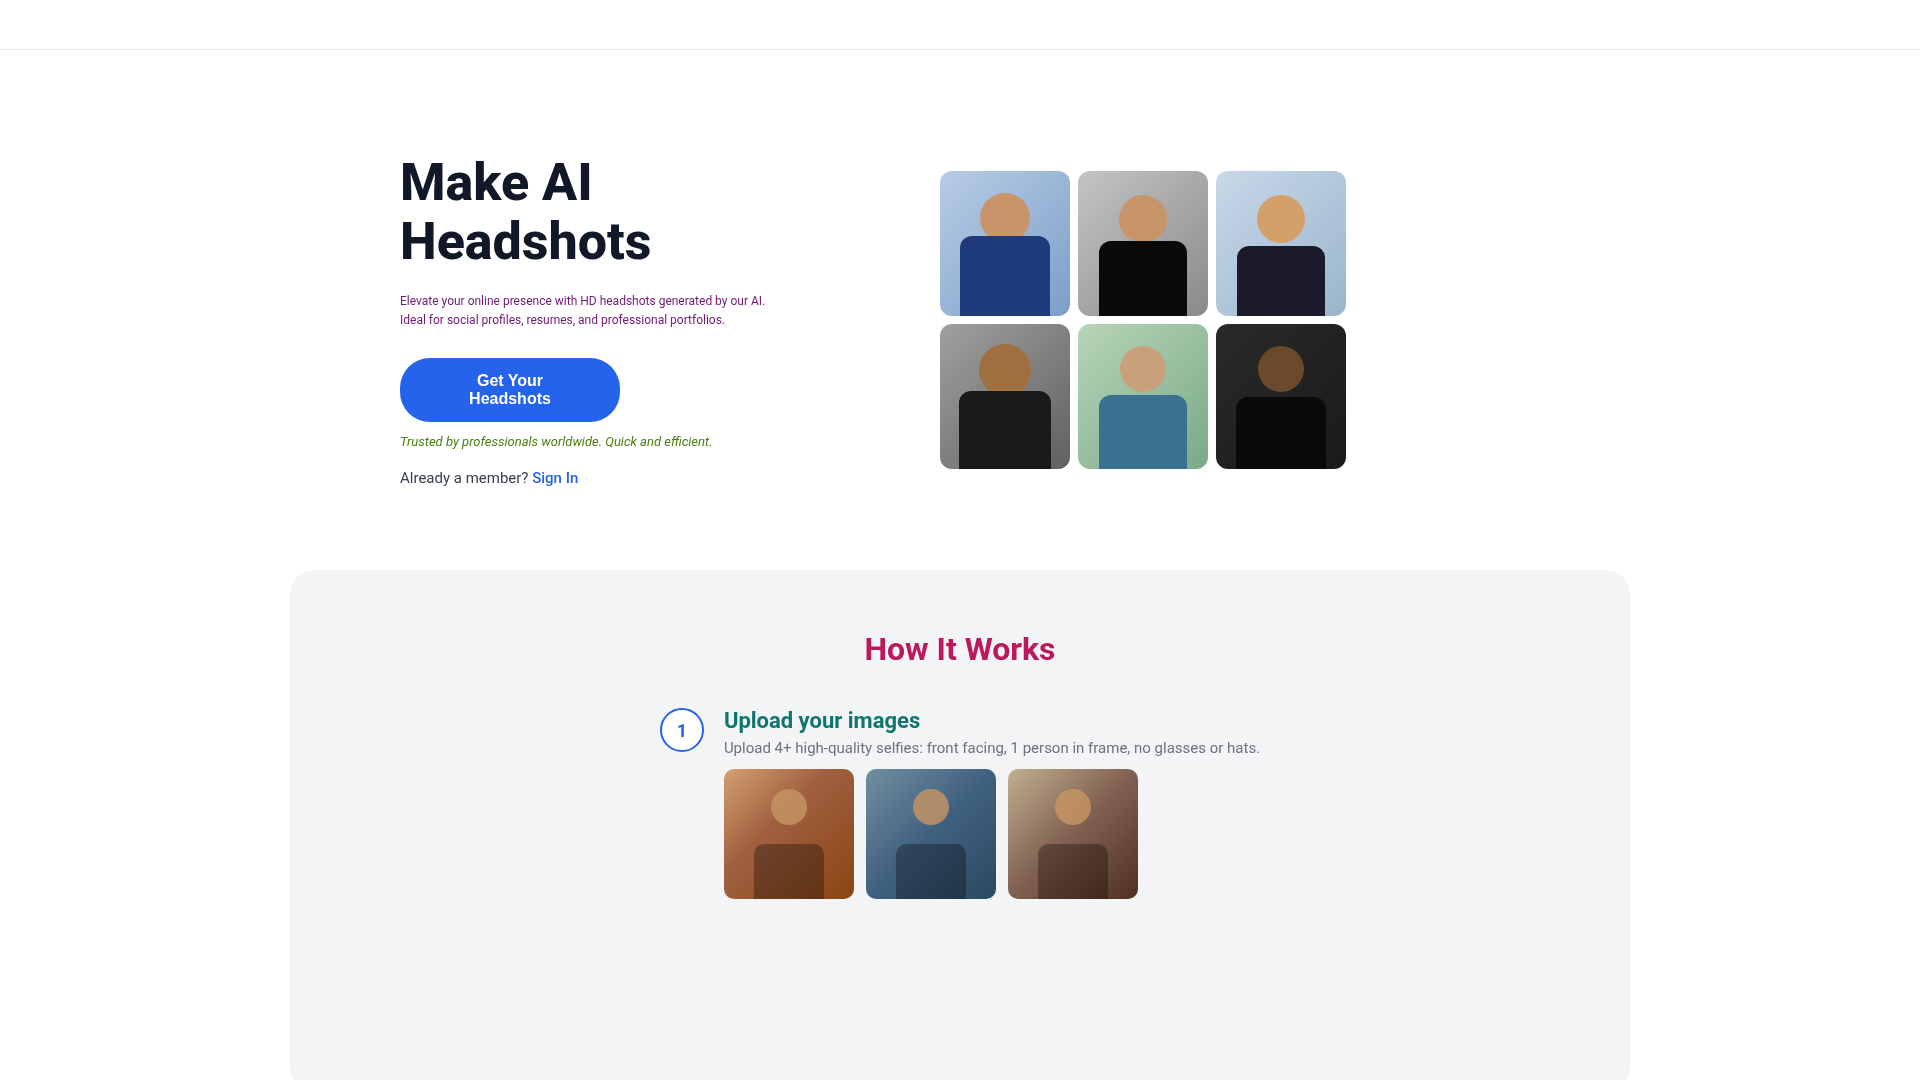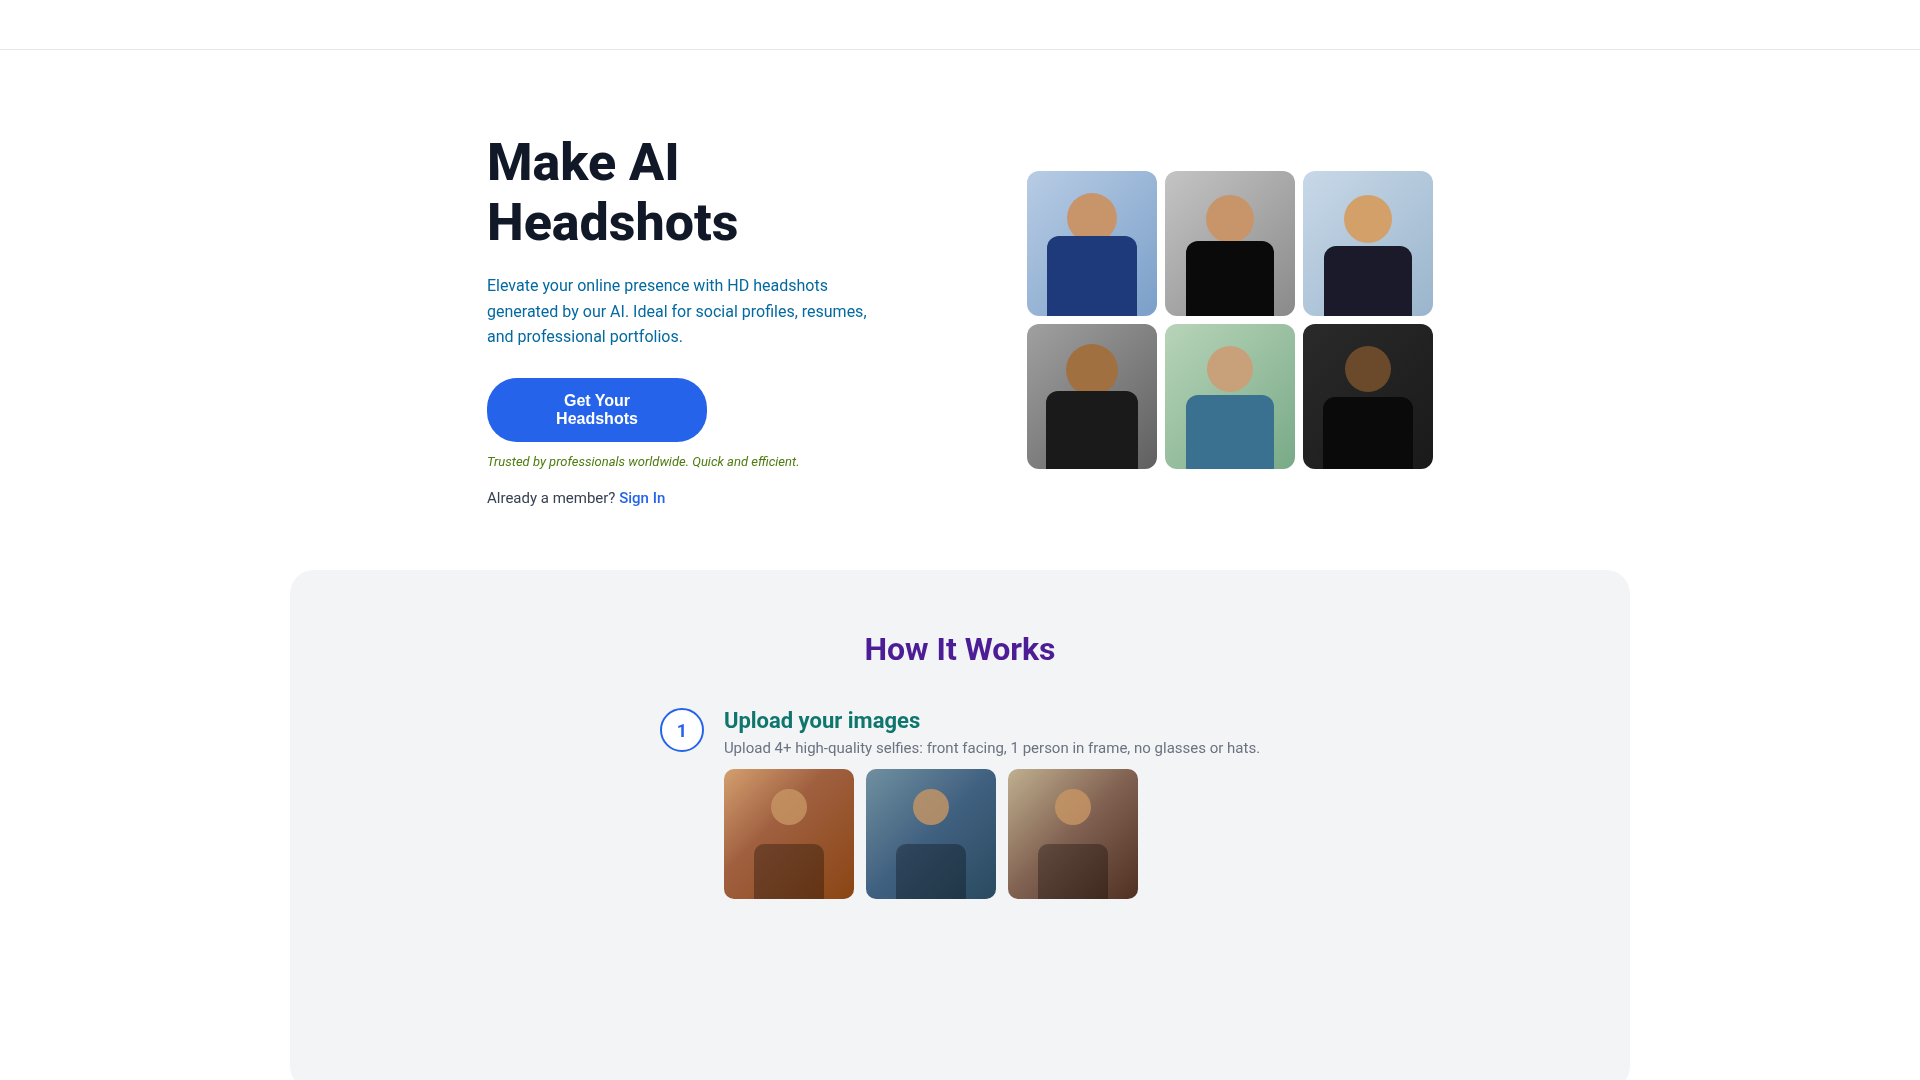--- a/index.html
+++ b/index.html
@@ -21,42 +21,41 @@
       width: 100%;
       height: 50px;
       background: #fff;
       border-bottom: 1px solid #e5e7eb;
     }
 
     
     .hero-section {
       display: flex;
       align-items: center;
-      justify-content: center;
       padding: 80px 400px 60px 400px;
       gap: 120px;
       min-height: 520px;
     }
 
     .hero-left {
       flex: 0 0 auto;
       max-width: 420px;
     }
 
     .hero-title {
       font-size: 52px;
       font-weight: 800;
       color: #111827;
       line-height: 1.15;
       margin-bottom: 20px;
     }
 
     .hero-subtitle {
-      font-size: 16px;
-      color: #0369a1;
+      font-size: 12px;
+      color: #701a75;
       line-height: 1.6;
       margin-bottom: 28px;
       max-width: 380px;
     }
 
     .cta-button {
       display: inline-block;
       background: #2563eb;
       color: #ffffff;
       font-size: 16px;
@@ -295,21 +294,21 @@
       border-radius: 24px;
       margin: 0 290px;
       padding: 60px 40px 40px;
       min-height: 520px;
     }
 
     .section-title {
       text-align: center;
       font-size: 32px;
       font-weight: 700;
-      color: #4c1d95;
+      color: #be185d;
       margin-bottom: 40px;
     }
 
     .step-row {
       display: flex;
       align-items: flex-start;
       gap: 20px;
       margin-bottom: 16px;
       justify-content: center;
     }

